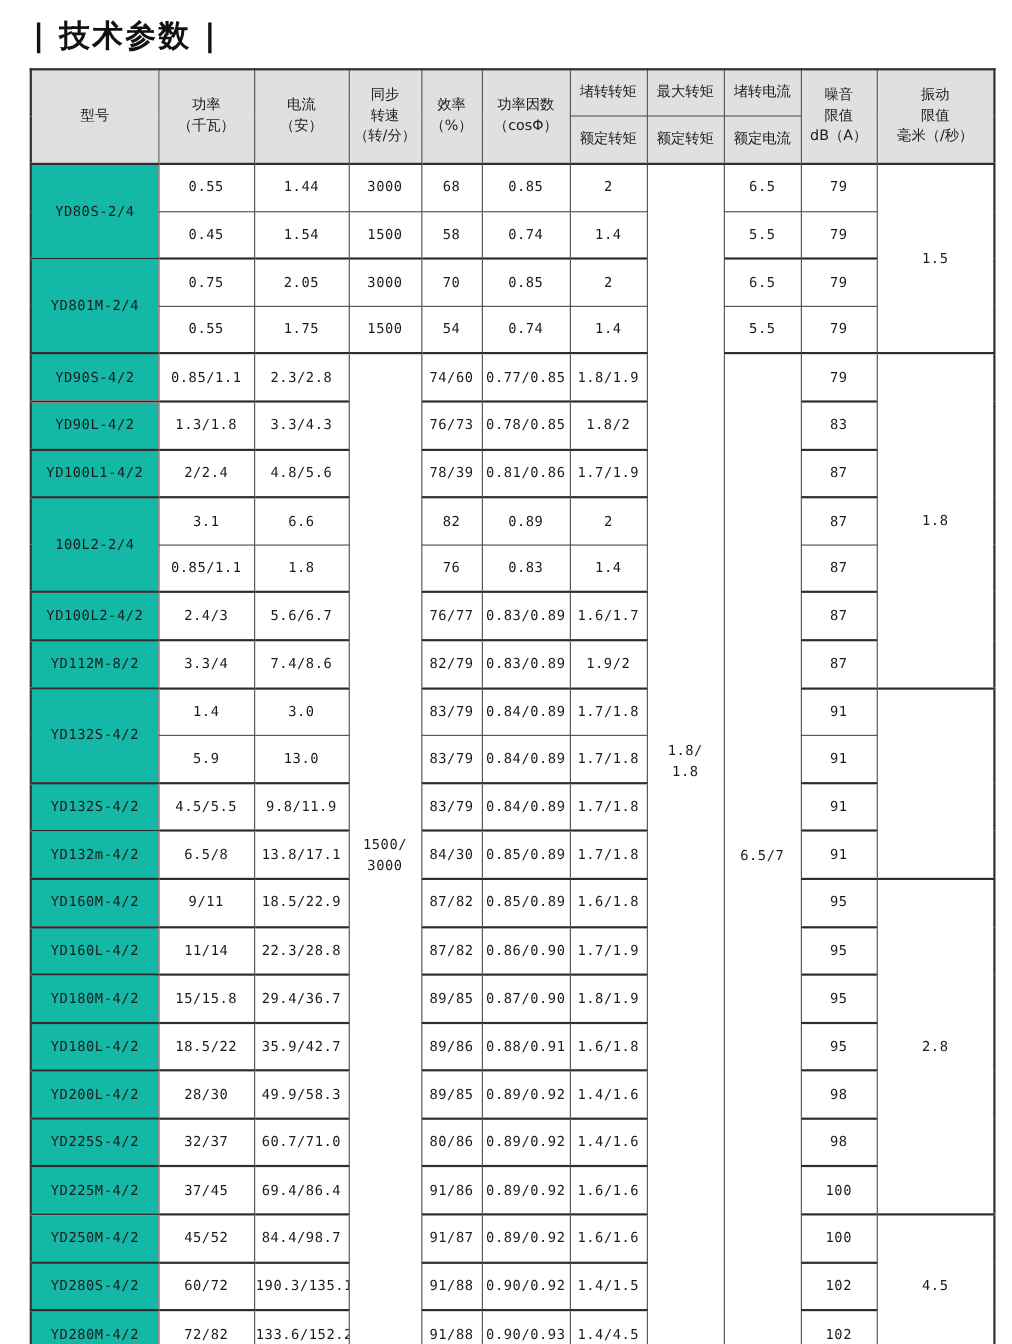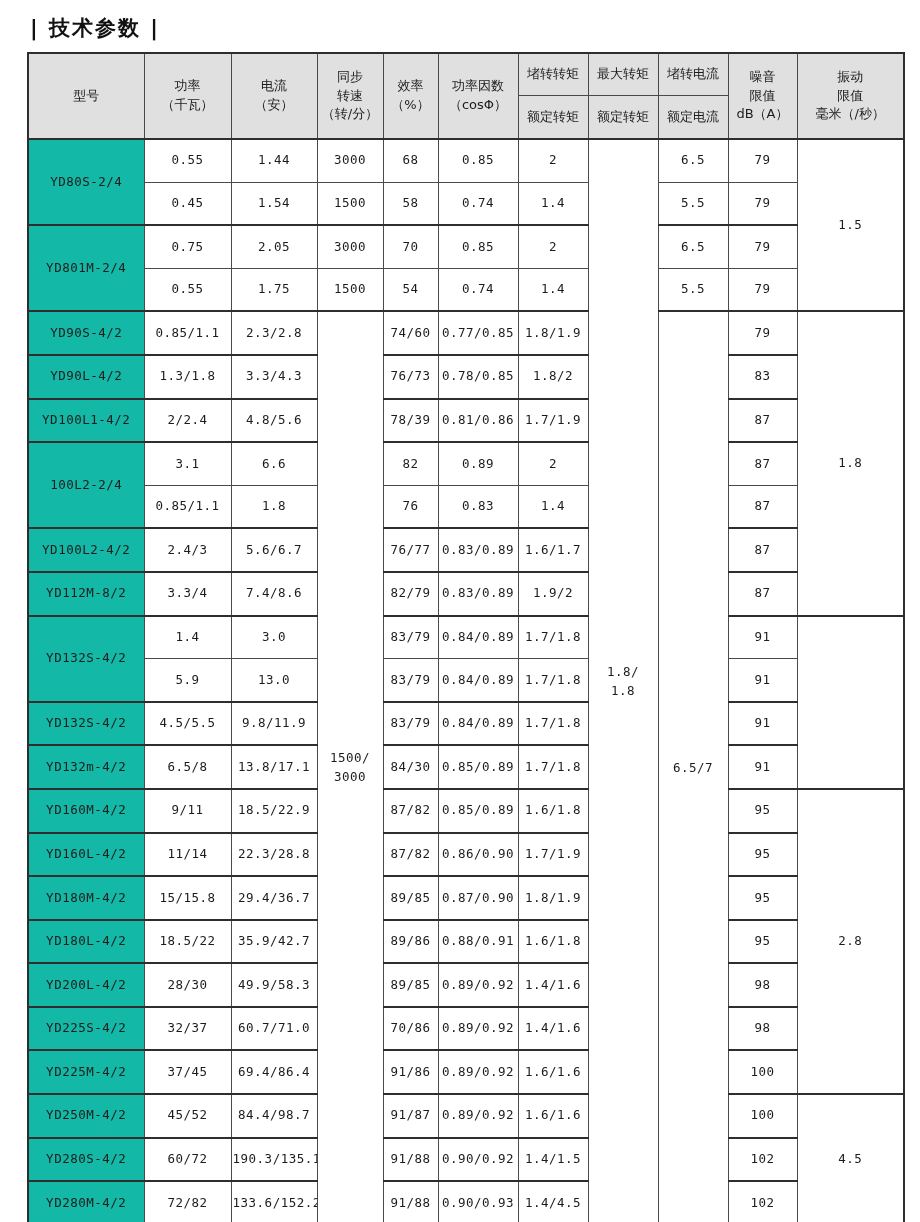--- a/index.html
+++ b/index.html
@@ -10,21 +10,21 @@
     font-family: "DejaVu Sans", sans-serif;
   }
   .page {
     width: 920px;
     height: 1222px;
     background: #fff;
     overflow: hidden;
   }
   .page-title {
     margin: 14px 0 10px 30px;
-    font-size: 21px;
+    font-size: 28px;
     font-weight: bold;
     color: #111;
     letter-spacing: 2px;
     font-family: "DejaVu Sans", sans-serif;
   }
   table.spec {
     border-collapse: collapse;
     margin-left: 27px;
     table-layout: fixed;
     width: 876px;
@@ -309,21 +309,21 @@
           <td class="cell num">49.9/58.3</td>
           <td class="cell num">89/85</td>
           <td class="cell num">0.89/0.92</td>
           <td class="cell num">1.4/1.6</td>
           <td class="cell num">98</td>
         </tr>
         <tr class="group-start">
           <td class="cell model">YD225S-4/2</td>
           <td class="cell num">32/37</td>
           <td class="cell num">60.7/71.0</td>
-          <td class="cell num">70/86</td>
+          <td class="cell num">80/86</td>
           <td class="cell num">0.89/0.92</td>
           <td class="cell num">1.4/1.6</td>
           <td class="cell num">98</td>
         </tr>
         <tr class="group-start">
           <td class="cell model">YD225M-4/2</td>
           <td class="cell num">37/45</td>
           <td class="cell num">69.4/86.4</td>
           <td class="cell num">91/86</td>
           <td class="cell num">0.89/0.92</td>

